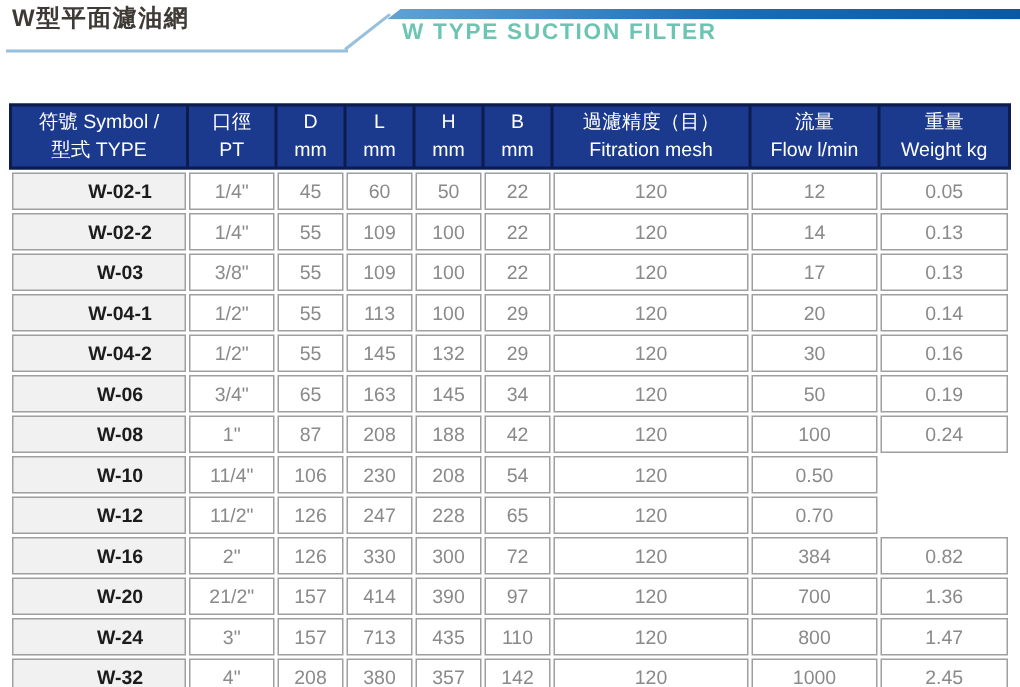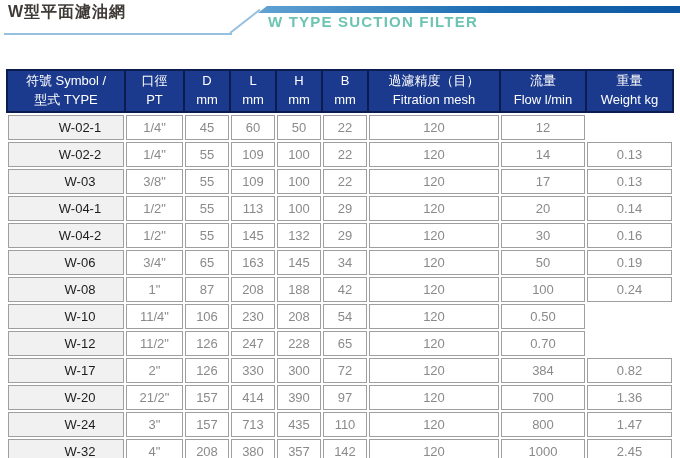--- a/index.html
+++ b/index.html
@@ -103,21 +103,21 @@
     color: var(--cell-text, #8a8a8a);
     font-size: 13px;
     display: flex;
     align-items: center;
     justify-content: center;
     white-space: nowrap;
   }
   .td.rowlabel {
     background: var(--rowlabel-bg, #f1f1f1);
     color: var(--rowlabel-text, #1c1c1c);
-    font-weight: normal;
+    font-weight: bold;
     padding-left: 28px;
   }
 </style>
 </head>
 <body>
 
 <div class="page">
 
   <div>
     <h1 class="title-zh">W型平面濾油網</h1>
@@ -169,20 +169,21 @@
     <div class="tbody" id="tbody">
         <div class="tr">
           <div class="td rowlabel">W-02-1</div>
           <div class="td">1/4"</div>
           <div class="td">45</div>
           <div class="td">60</div>
           <div class="td">50</div>
           <div class="td">22</div>
           <div class="td">120</div>
           <div class="td">12</div>
+          <div class="td">0.05</div>
         </div>
         <div class="tr">
           <div class="td rowlabel">W-02-2</div>
           <div class="td">1/4"</div>
           <div class="td">55</div>
           <div class="td">109</div>
           <div class="td">100</div>
           <div class="td">22</div>
           <div class="td">120</div>
           <div class="td">14</div>
@@ -257,21 +258,21 @@
           <div class="td rowlabel">W-12</div>
           <div class="td">11/2"</div>
           <div class="td">126</div>
           <div class="td">247</div>
           <div class="td">228</div>
           <div class="td">65</div>
           <div class="td">120</div>
           <div class="td">0.70</div>
         </div>
         <div class="tr">
-          <div class="td rowlabel">W-17</div>
+          <div class="td rowlabel">W-16</div>
           <div class="td">2"</div>
           <div class="td">126</div>
           <div class="td">330</div>
           <div class="td">300</div>
           <div class="td">72</div>
           <div class="td">120</div>
           <div class="td">384</div>
           <div class="td">0.82</div>
         </div>
         <div class="tr">

